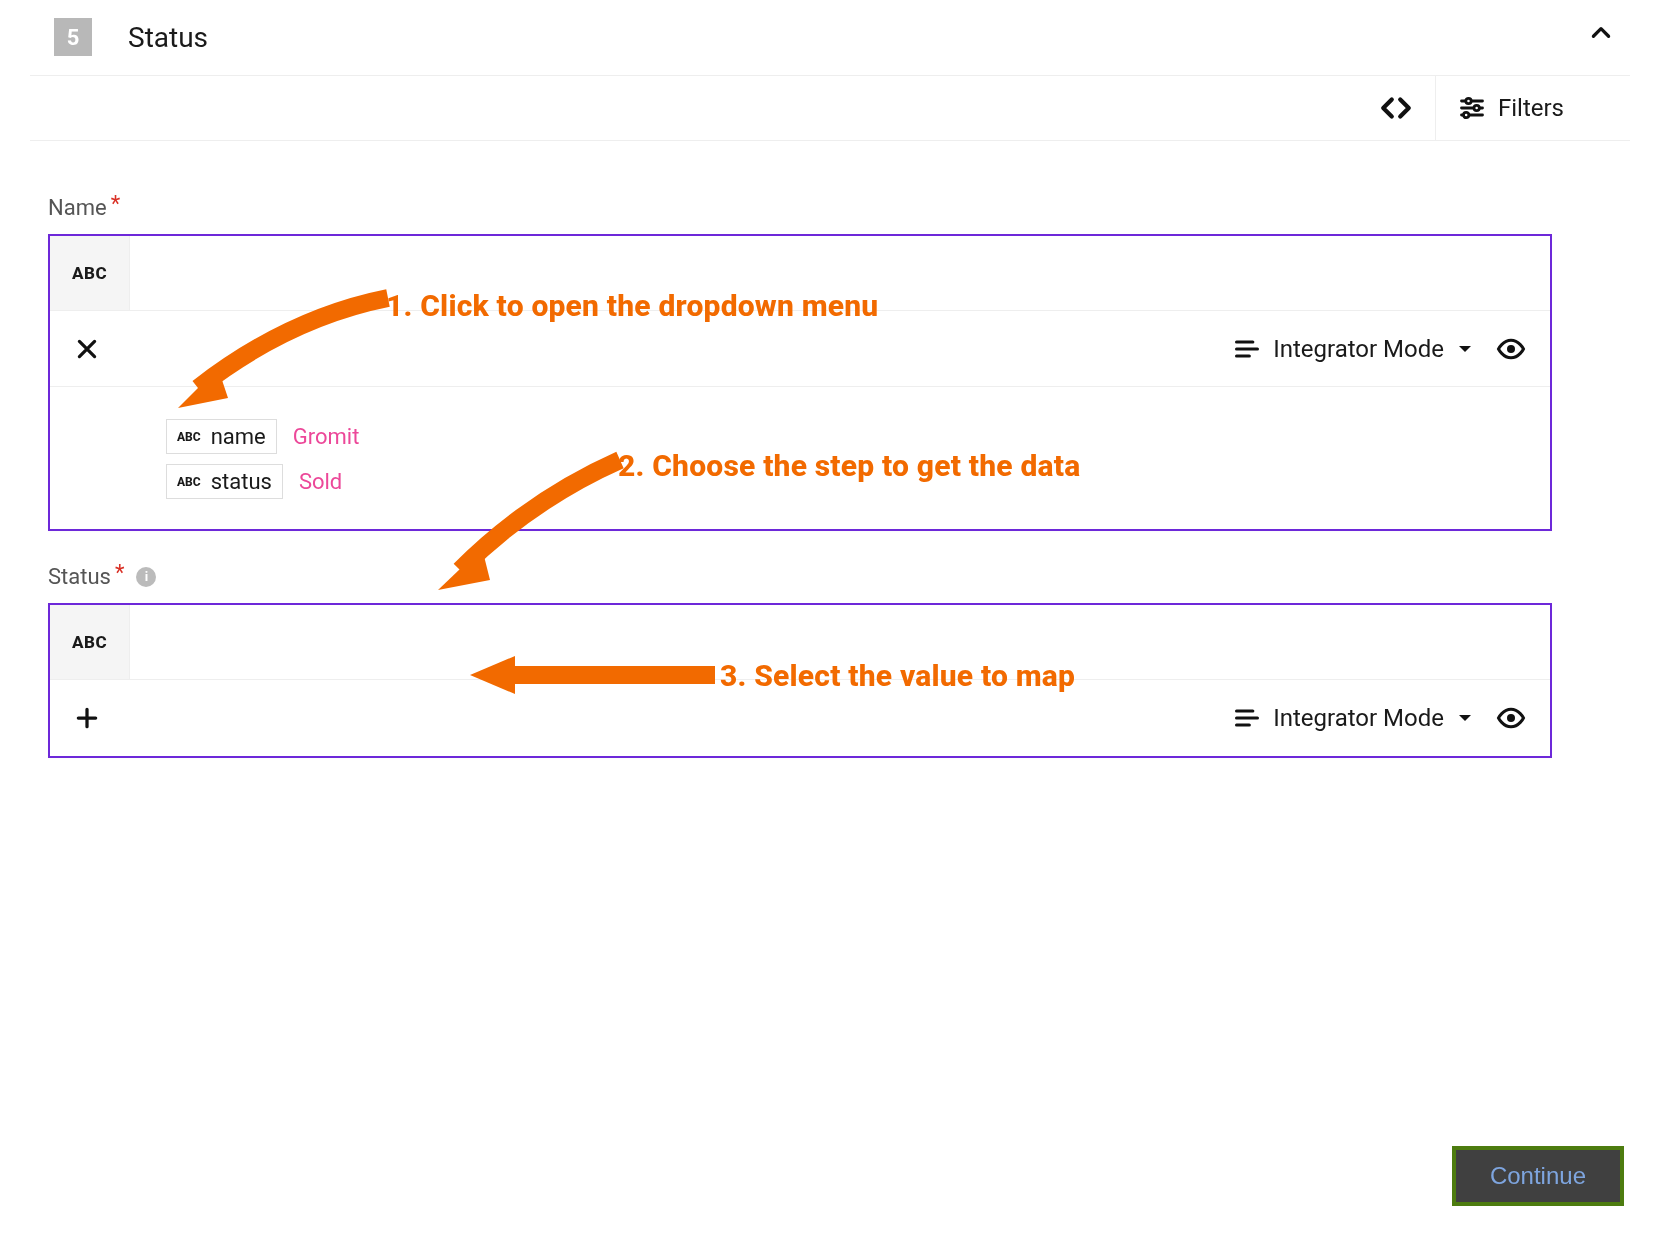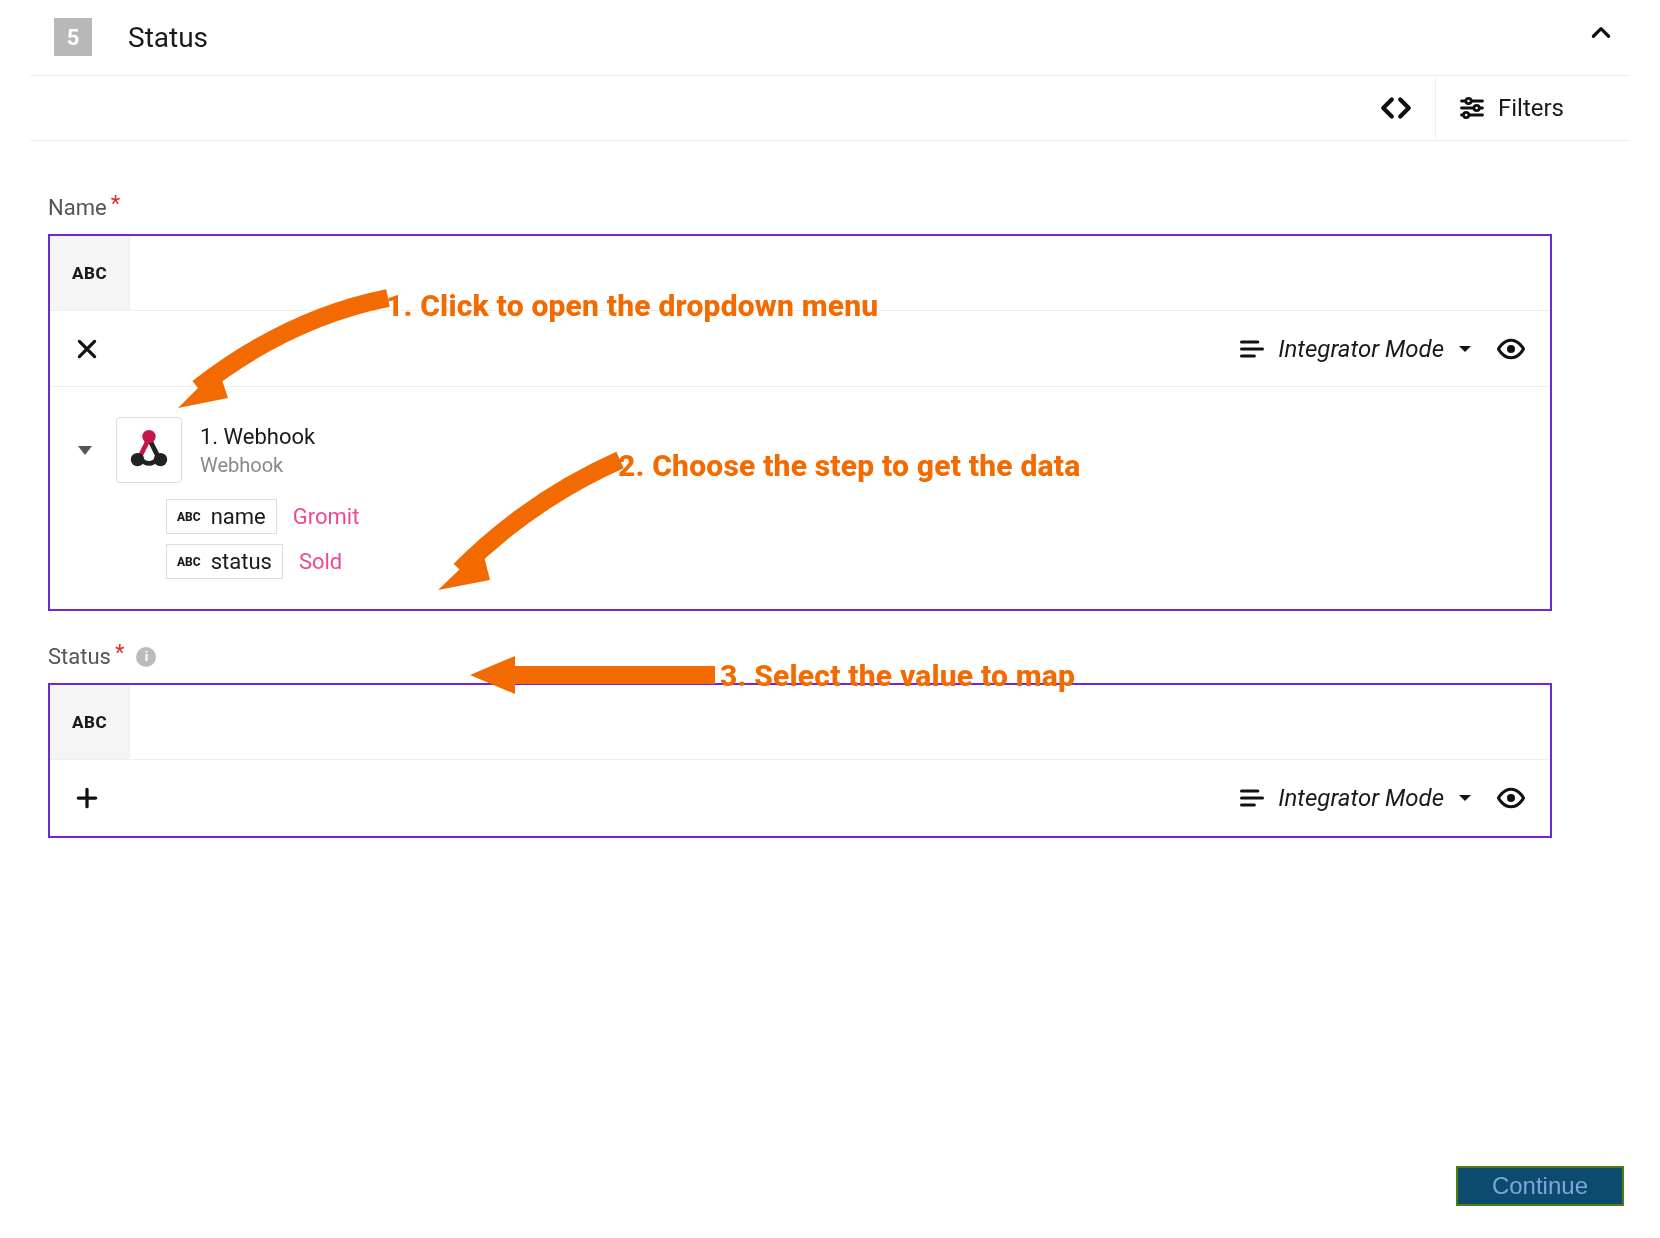--- a/index.html
+++ b/index.html
@@ -77,21 +77,21 @@
     background:#f5f5f5; border-right:1px solid #eee;
     width:80px; height:74px;
     display:flex; align-items:center; justify-content:center;
     font-weight:800; letter-spacing:0.5px; font-size:17px;
   }
   .input-area { flex:1; height:74px; }
   .mode-row { height:76px; padding:0 24px 0 24px; display:flex; align-items:center; justify-content:space-between; }
   .left-icons { display:flex; align-items:center; gap:18px;}
   .close-plus { font-size:30px; font-weight:400; cursor:pointer;}
   .mode-group { display:flex; align-items:center; gap:22px; }
-  .mode-select { display:flex; align-items:center; gap:12px; cursor:pointer;font-style:italic;}
+  .mode-select { display:flex; align-items:center; gap:12px; cursor:pointer;}
   .mode-text { font-size:24px; }
   .search-row { display:flex; align-items:center; height:82px; padding:0 18px; border-bottom:1px solid #eee;}
   .search-input {
     border:none; outline:none; font-size:24px; color:#666; flex:1; margin-left:18px;
   }
   .tree-body { padding: 22px 22px 30px 22px; }
   .step-row { display:flex; align-items:center; gap:18px; margin:8px 0 16px 6px;}
   .caret { width:0;height:0;border-left:7px solid transparent;border-right:7px solid transparent;border-top:9px solid #555; cursor:pointer;}
   .wh-icon {
     width:66px;height:66px;border:1px solid #ddd;border-radius:4px;
@@ -103,22 +103,22 @@
   .value-row { display:flex; align-items:center; gap:16px; margin-left: 94px; margin-top:10px;}
   .chip {
     border:1px solid #ddd; padding:4px 10px; display:flex; align-items:center; gap:10px;
     background:#fff; cursor:pointer;
   }
   .chip-abc { font-size:12px; font-weight:800; }
   .chip-name { font-size:22px; }
   .chip-val { font-size:22px; color:#ec4899; }
   .continue-btn {
     position:absolute; right:36px; bottom:32px;
-    border:2px solid #4d7c0f; color:#7ea5df; background:#0c4a6e;
-    font-size:24px; padding:4px 34px; cursor:pointer;
+    border:4px solid #4d7c0f; color:#7ea5df; background:#404040;
+    font-size:24px; padding:12px 34px; cursor:pointer;
   }
   .anno { position:absolute; color:#f26a00; font-weight:800; font-size:30px; letter-spacing:0.2px; }
   .arrow-svg { position:absolute; pointer-events:none;}
   svg { display:block; }
 </style>
 </head>
 <body>
 
 <div class="header-row">
   <div class="step-badge">5</div>
@@ -188,39 +188,20 @@
         </div>
         <span>
           <svg width="30" height="30" viewBox="0 0 24 24">
             <path d="M2 12s3.5-7 10-7 10 7 10 7-3.5 7-10 7S2 12 2 12z" fill="none" stroke="#111" stroke-width="2.4"></path>
             <circle cx="12" cy="12" r="3.2" fill="#111"></circle>
           </svg>
         </span>
       </div>
     </div>
     <div class="tree-body">
-      <div class="step-row">
-        <div class="caret"></div>
-        <div class="wh-icon">
-          <svg width="46" height="46" viewBox="0 0 48 48">
-            <g fill="none" stroke-width="5" stroke-linecap="round">
-              <path d="M24 12 L14 32" stroke="#c41848"></path>
-              <path d="M24 12 L34 32" stroke="#222"></path>
-              <path d="M14 32 Q24 44 34 32" stroke="#222"></path>
-            </g>
-            <circle cx="24" cy="10" r="7" fill="#c41848"></circle>
-            <circle cx="12" cy="34" r="7" fill="#222"></circle>
-            <circle cx="36" cy="34" r="7" fill="#222"></circle>
-          </svg>
-        </div>
-        <div class="step-texts">
-          <div class="step-title">1. Webhook</div>
-          <div class="step-sub">Webhook</div>
-        </div>
-      </div>
       <div class="value-row">
         <div class="chip">
           <span class="chip-abc">ABC</span>
           <span class="chip-name">name</span>
         </div>
         <span class="chip-val">Gromit</span>
       </div>
       <div class="value-row">
         <div class="chip">
           <span class="chip-abc">ABC</span>

